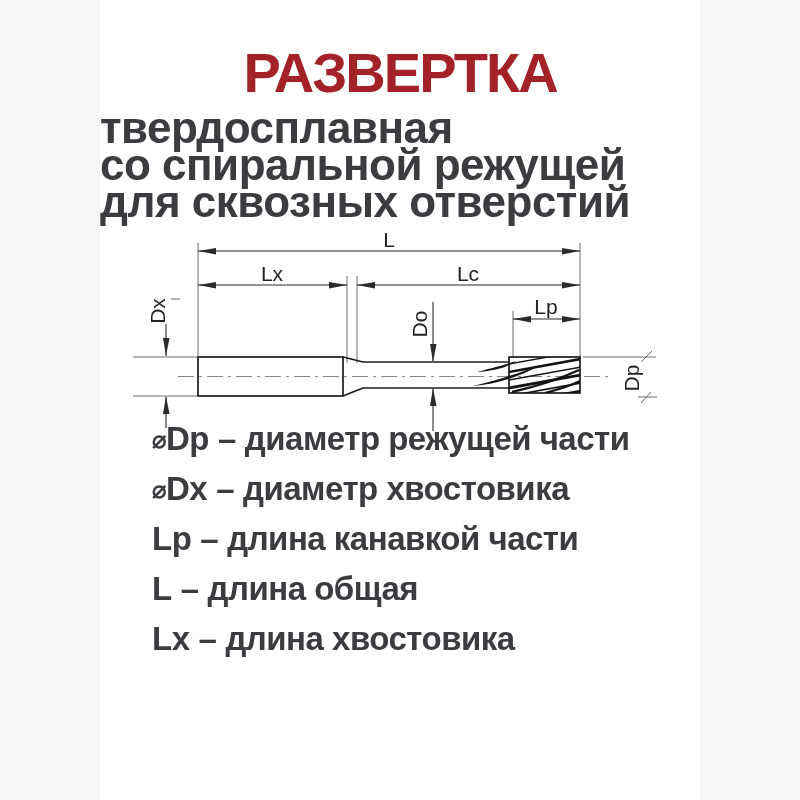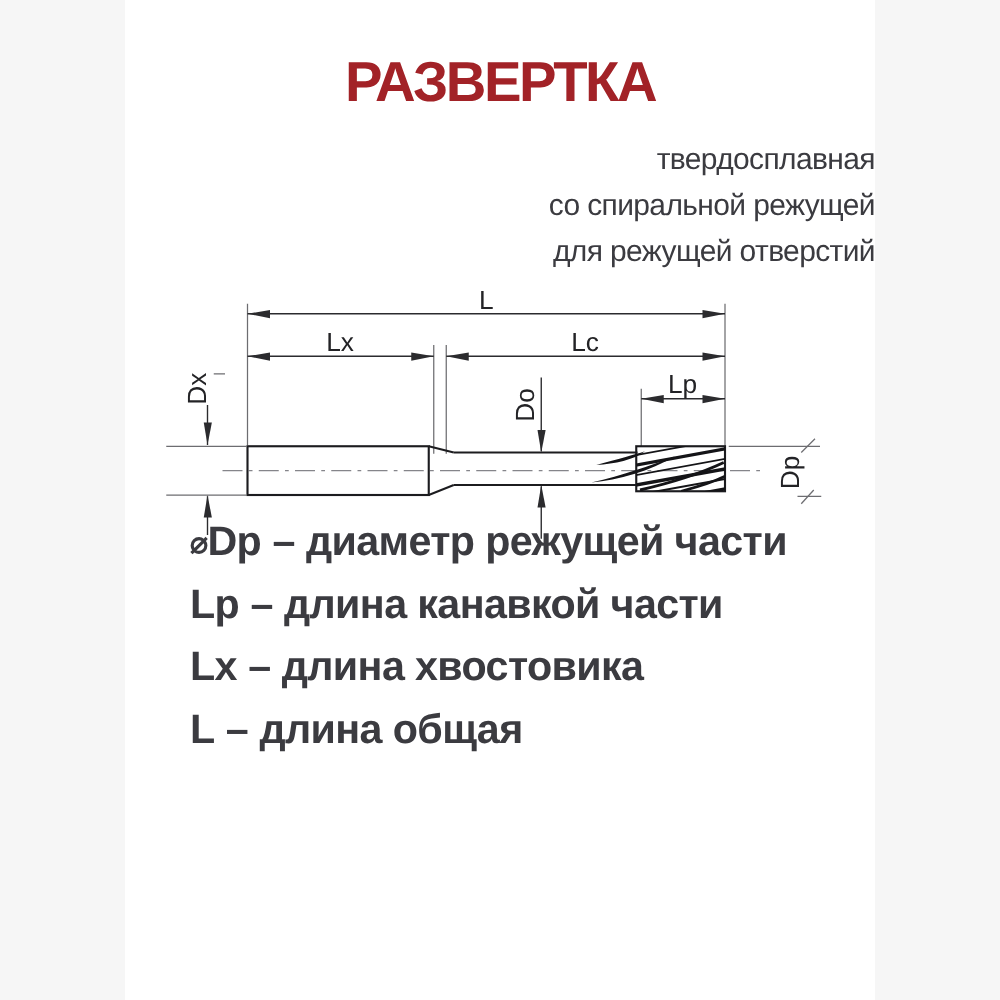--- a/index.html
+++ b/index.html
@@ -8,42 +8,42 @@
     background:#f6f6f6;
     font-family:"Liberation Sans", sans-serif;
   }
   .card{
     position:absolute;left:100px;top:0;width:600px;height:800px;
     background:#ffffff;
   }
   .title{
     position:absolute;left:0;top:40px;width:600px;
     text-align:center;
-    font-size:45px;font-weight:700;letter-spacing:-2px;
+    font-size:56px;font-weight:700;letter-spacing:-2px;
     color:#a22227;
   }
   .subtitle{
     position:absolute;left:0;top:109px;width:600px;
-    text-align:right;
-    font-size:24px;font-weight:400;letter-spacing:-0.5px;line-height:37px;
+    text-align:left;
+    font-size:44px;font-weight:700;letter-spacing:-0.5px;line-height:37px;
     color:#3b3b40;
   }
   .drawing{
     position:absolute;left:0;top:230px;width:600px;height:205px;
   }
   .drawing text{
     font-family:"Liberation Sans", sans-serif;
     font-size:21px;fill:#232326;font-weight:400;
   }
   .legend{
     position:absolute;left:52px;top:415px;width:540px;
     color:#3b3b40;
   }
   .legend-row{
-    height:50px;line-height:36px;
+    height:50px;line-height:47px;
     font-size:33px;font-weight:700;letter-spacing:-0.5px;
     white-space:nowrap;
   }
   .legend-row .dia{
     font-size:24px;font-weight:600;vertical-align:2px;
   }
   .legend-row .dash{
     margin:0 9px;
   }
   .ext{stroke:#6d6d71;stroke-width:1;fill:none;}
@@ -57,21 +57,21 @@
 <body>
 
 <div class="page">
   <div class="card">
 
     <div class="title">РАЗВЕРТКА</div>
 
     <div class="subtitle">
       <div>твердосплавная</div>
       <div>со спиральной режущей</div>
-      <div>для режущей отверстий</div>
+      <div>для сквозных отверстий</div>
     </div>
 
     <svg class="drawing" width="600" height="205" viewBox="100 230 600 205" xmlns="http://www.w3.org/2000/svg">
 
       <defs>
         <clipPath id="cutclip">
             <rect x="509" y="357" width="71" height="36"></rect>
           </clipPath>
       </defs>
 
@@ -153,29 +153,32 @@
       </g>
     </svg>
 
     <div class="legend">
 
       <div class="legend-row">
         <span class="sym"><span class="dia">⌀</span><span>Dp</span></span><span class="dash">–</span><span class="desc">диаметр режущей части</span>
       </div>
 
 
+      <div class="legend-row">
+        <span class="sym"><span class="dia">⌀</span><span>Dx</span></span><span class="dash">–</span><span class="desc">диаметр хвостовика</span>
+      </div>
 
       <div class="legend-row">
         <span class="sym"><span class="dia"></span><span>Lp</span></span><span class="dash">–</span><span class="desc">длина канавкой части</span>
       </div>
 
 
       <div class="legend-row">
-        <span class="sym"><span class="dia"></span><span>Lx</span></span><span class="dash">–</span><span class="desc">длина хвостовика</span>
+        <span class="sym"><span class="dia"></span><span>L</span></span><span class="dash">–</span><span class="desc">длина общая</span>
       </div>
 
       <div class="legend-row">
-        <span class="sym"><span class="dia"></span><span>L</span></span><span class="dash">–</span><span class="desc">длина общая</span>
+        <span class="sym"><span class="dia"></span><span>Lx</span></span><span class="dash">–</span><span class="desc">длина хвостовика</span>
       </div>
 
     </div>
   </div>
 </div>
 
 </body></html>

